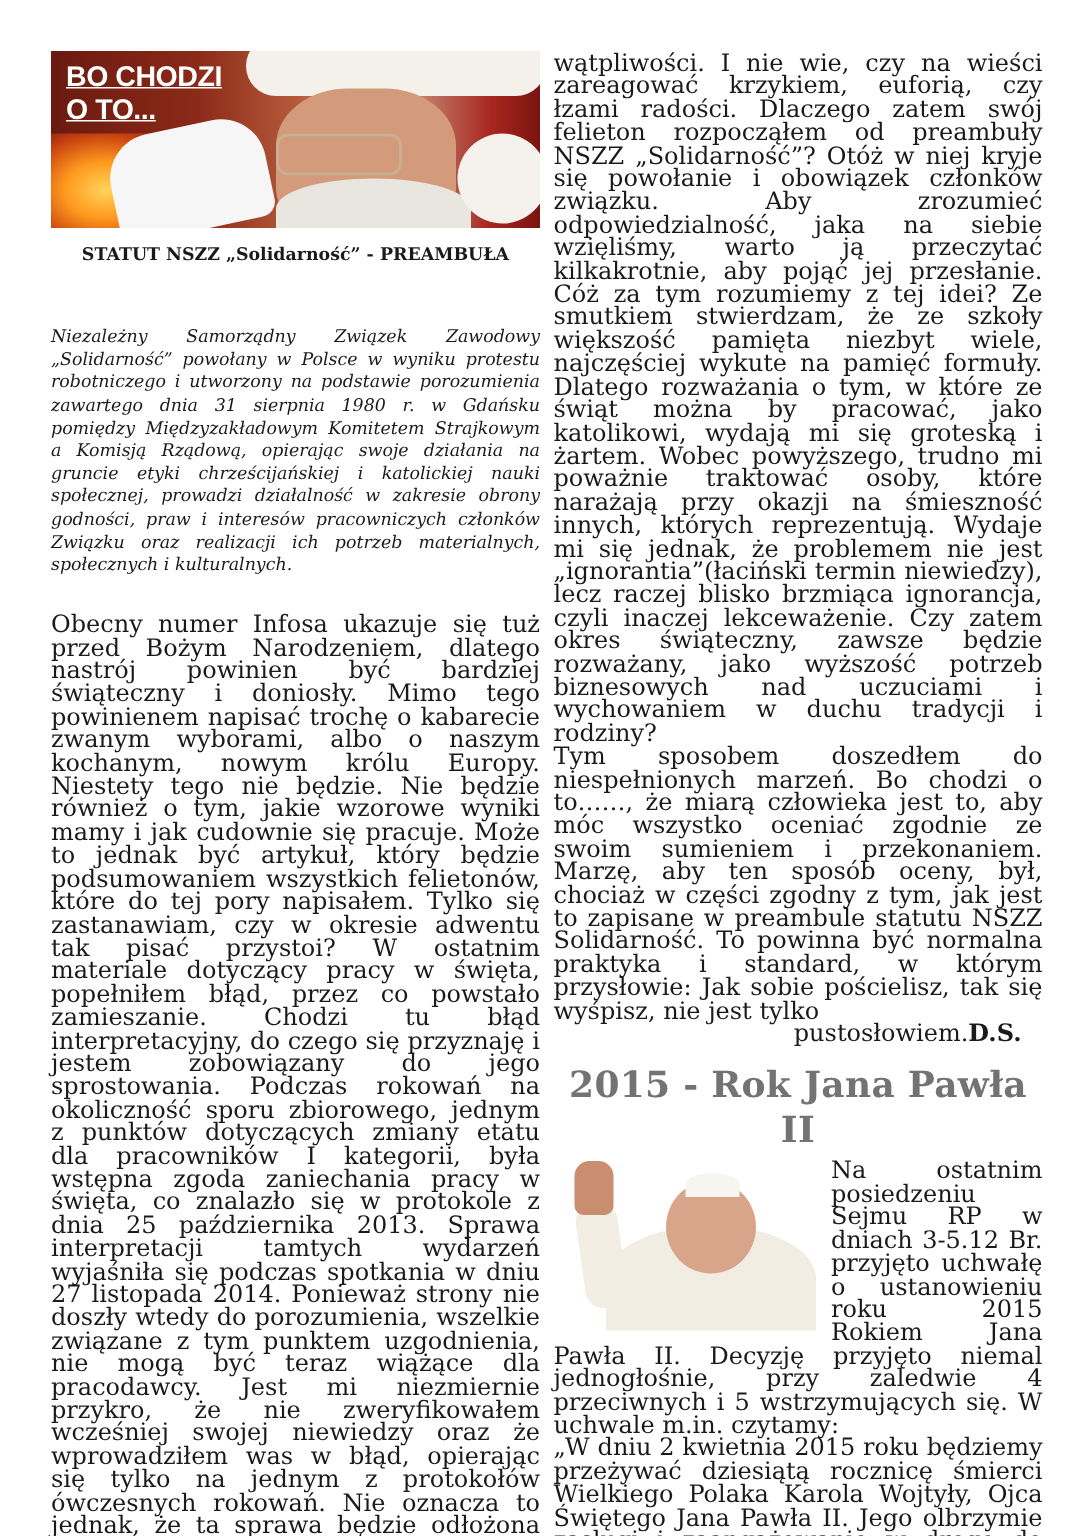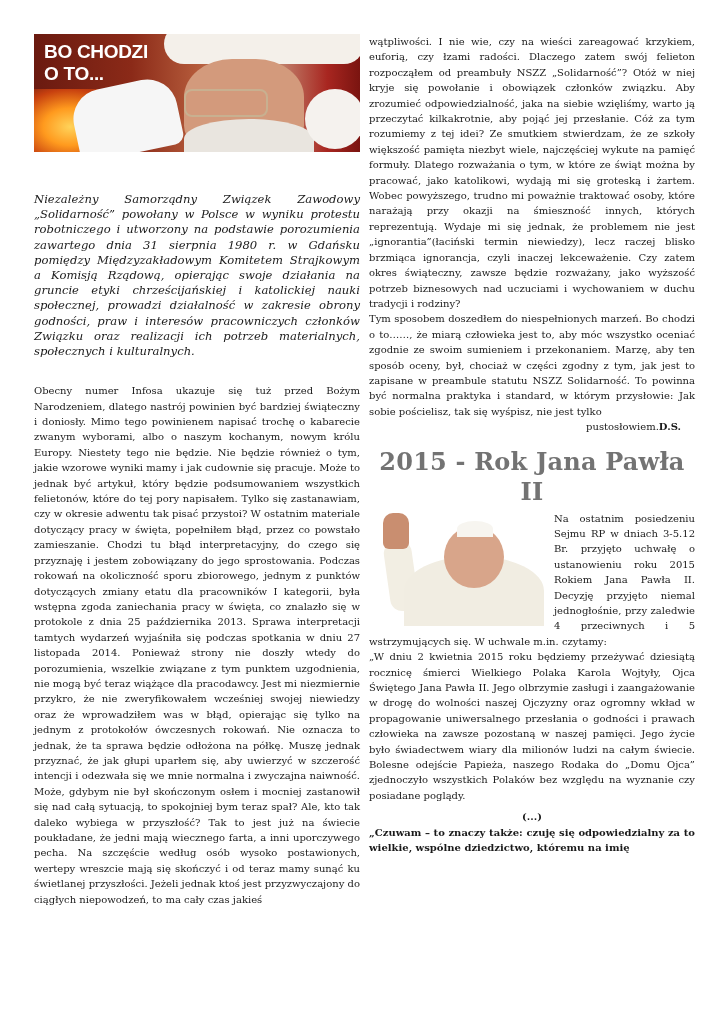--- a/index.html
+++ b/index.html
@@ -13,25 +13,25 @@
     background: linear-gradient(90deg, #6a1a10 0%, #8b2a18 30%, #b45a3a 50%, #caa58a 70%, #a82620 90%, #7a1410 100%);
   }
   .banner .fire { position: absolute; left: 0; top: 55px; width: 90px; height: 63px;
     background: radial-gradient(ellipse at 40% 60%, #ffd35a 0%, #ff9a1e 35%, #c7400f 70%, rgba(120,20,10,0) 100%); }
   .banner .hat { position: absolute; left: 130px; top: -10px; width: 200px; height: 40px; background: #f4f0ea; border-radius: 20px; }
   .banner .face { position: absolute; left: 150px; top: 25px; width: 120px; height: 95px; background: #d39a7c; border-radius: 40% 40% 30% 30%; }
   .banner .beard { position: absolute; left: 150px; top: 85px; width: 130px; height: 40px; background: #e9e5df; border-radius: 50% 50% 0 0; }
   .banner .glove { position: absolute; left: 40px; top: 50px; width: 105px; height: 70px; background: #f6f6f6; border-radius: 30px 30px 10px 10px; transform: rotate(-12deg); }
   .banner .glasses { position: absolute; left: 150px; top: 55px; width: 80px; height: 24px; border: 2px solid #c8b090; border-radius: 8px; }
   .banner .pom { position: absolute; right: -5px; top: 55px; width: 60px; height: 60px; background: #f5f2ee; border-radius: 50%; }
-  .banner .btitle { position: absolute; left: 10px; top: 7px; color: #ffffff; font-family: "Liberation Sans", sans-serif; font-weight: bold; font-size: 19px; line-height: 22px; letter-spacing: -0.3px; }
+  .banner .btitle { position: absolute; left: 10px; top: 7px; color: #ffffff; font-family: "Liberation Sans", sans-serif; font-weight: bold; font-size: 19px; line-height: 22px; letter-spacing: -0.3px; text-decoration: underline; }
   .statut-title { text-align: center; font-weight: bold; font-size: 11.6px; margin-top: 10px; line-height: 15px; }
   .pream { font-style: italic; font-size: 11.6px; line-height: 15.2px; text-align: justify; margin-top: 40px; }
   p { margin: 0; }
-  .body-text { font-size: 10px; line-height: 15.4px; text-align: justify; }
+  .body-text { font-size: 16px; line-height: 15.4px; text-align: justify; }
   .mt { margin-top: 24px; }
   .sig { display: flex; justify-content: flex-end; }
   .sig .by { font-weight: bold; padding-right: 14px; }
   .jp-title { color: #737373; font-weight: bold; font-size: 24px; text-align: center; margin-top: 12px; line-height: 30px; letter-spacing: 0.2px; }
   .jp-wrap { margin-top: 4px; }
   .pope { float: left; width: 175px; height: 115px; margin-right: 10px; position: relative; background: #ffffff; }
   .pope .robe { position: absolute; left: 35px; top: 45px; width: 140px; height: 70px; background: #f1ede2; border-radius: 50% 50% 0 0; }
   .pope .head { position: absolute; left: 75px; top: 15px; width: 60px; height: 62px; background: #d8a58a; border-radius: 50%; }
   .pope .cap { position: absolute; left: 88px; top: 10px; width: 36px; height: 16px; background: #f7f5f0; border-radius: 50% 50% 0 0; }
   .pope .arm { position: absolute; left: 18px; top: 30px; width: 28px; height: 70px; background: #f2eee3; border-radius: 12px; transform: rotate(-8deg); }
@@ -52,20 +52,21 @@
       <div class="glasses"></div>
       <div class="beard"></div>
       <div class="glove"></div>
       <div class="pom"></div>
       <div class="btitle">
         <div>BO CHODZI</div>
         <div>O TO...</div>
       </div>
     </div>
 
+    <div class="statut-title">STATUT NSZZ „Solidarność” - PREAMBUŁA</div>
     <p class="pream">Niezależny Samorządny Związek Zawodowy „Solidarność” powołany w Polsce w wyniku protestu robotniczego i utworzony na podstawie porozumienia zawartego dnia 31 sierpnia 1980 r. w Gdańsku pomiędzy Międzyzakładowym Komitetem Strajkowym a Komisją Rządową, opierając swoje działania na gruncie etyki chrześcijańskiej i katolickiej nauki społecznej, prowadzi działalność w zakresie obrony godności, praw i interesów pracowniczych członków Związku oraz realizacji ich potrzeb materialnych, społecznych i kulturalnych.</p>
 
     <p class="body-text mt">Obecny numer Infosa ukazuje się tuż przed Bożym Narodzeniem, dlatego nastrój powinien być bardziej świąteczny i doniosły. Mimo tego powinienem napisać trochę o kabarecie zwanym wyborami, albo o naszym kochanym, nowym królu Europy. Niestety tego nie będzie. Nie będzie również o tym, jakie wzorowe wyniki mamy i jak cudownie się pracuje. Może to jednak być artykuł, który będzie podsumowaniem wszystkich felietonów, które do tej pory napisałem. Tylko się zastanawiam, czy w okresie adwentu tak pisać przystoi? W ostatnim materiale dotyczący pracy w święta, popełniłem błąd, przez co powstało zamieszanie. Chodzi tu błąd interpretacyjny, do czego się przyznaję i jestem zobowiązany do jego sprostowania. Podczas rokowań na okoliczność sporu zbiorowego, jednym z punktów dotyczących zmiany etatu dla pracowników I kategorii, była wstępna zgoda zaniechania pracy w święta, co znalazło się w protokole z dnia 25 października 2013. Sprawa interpretacji tamtych wydarzeń wyjaśniła się podczas spotkania w dniu 27 listopada 2014.  Ponieważ strony nie doszły wtedy do porozumienia, wszelkie związane z tym punktem uzgodnienia, nie mogą być teraz wiążące dla pracodawcy. Jest mi niezmiernie przykro, że nie zweryfikowałem wcześniej swojej niewiedzy oraz że wprowadziłem was w błąd, opierając się tylko na jednym z protokołów ówczesnych rokowań. Nie oznacza to jednak, że ta sprawa będzie odłożona na półkę. Muszę jednak przyznać, że jak głupi uparłem się, aby uwierzyć w szczerość intencji i odezwała się we mnie normalna i zwyczajna naiwność. Może, gdybym nie był skończonym osłem i mocniej zastanowił się nad całą sytuacją, to spokojniej bym teraz spał? Ale, kto tak daleko wybiega w przyszłość?  Tak to jest już na świecie poukładane, że jedni mają wiecznego farta, a inni uporczywego pecha. Na szczęście według osób wysoko postawionych, wertepy wreszcie mają się skończyć i od teraz mamy sunąć ku świetlanej przyszłości. Jeżeli jednak ktoś jest przyzwyczajony do ciągłych niepowodzeń, to ma cały czas jakieś</p>
   </div>
 
   <div class="col col-right">
     <p class="body-text">wątpliwości.  I nie wie, czy na wieści zareagować krzykiem, euforią, czy łzami radości. Dlaczego zatem swój felieton rozpocząłem od preambuły NSZZ „Solidarność”? Otóż w niej kryje się powołanie i obowiązek członków związku. Aby zrozumieć odpowiedzialność, jaka na siebie wzięliśmy, warto ją przeczytać kilkakrotnie, aby pojąć jej przesłanie. Cóż za tym rozumiemy z tej idei?  Ze smutkiem stwierdzam, że ze szkoły większość pamięta niezbyt wiele, najczęściej wykute na pamięć formuły. Dlatego rozważania o tym, w które ze świąt można by pracować, jako katolikowi, wydają mi się groteską i żartem. Wobec powyższego, trudno mi poważnie traktować osoby, które narażają przy okazji na śmieszność innych, których reprezentują. Wydaje mi się jednak, że problemem nie jest „ignorantia”(łaciński termin niewiedzy), lecz raczej blisko brzmiąca ignorancja, czyli inaczej lekceważenie. Czy zatem okres świąteczny, zawsze będzie rozważany, jako wyższość potrzeb biznesowych nad uczuciami i wychowaniem w duchu tradycji i rodziny?</p>
     <p class="body-text">Tym sposobem doszedłem do niespełnionych marzeń. Bo chodzi o to……, że miarą człowieka jest to, aby móc wszystko oceniać zgodnie ze swoim sumieniem i przekonaniem. Marzę, aby ten sposób oceny, był, chociaż w części zgodny z tym, jak jest to zapisane w preambule statutu NSZZ Solidarność. To powinna być normalna praktyka i standard, w którym przysłowie: Jak sobie pościelisz, tak się wyśpisz, nie jest tylko</p>
     <div class="body-text sig">
       <span>pustosłowiem.</span>

